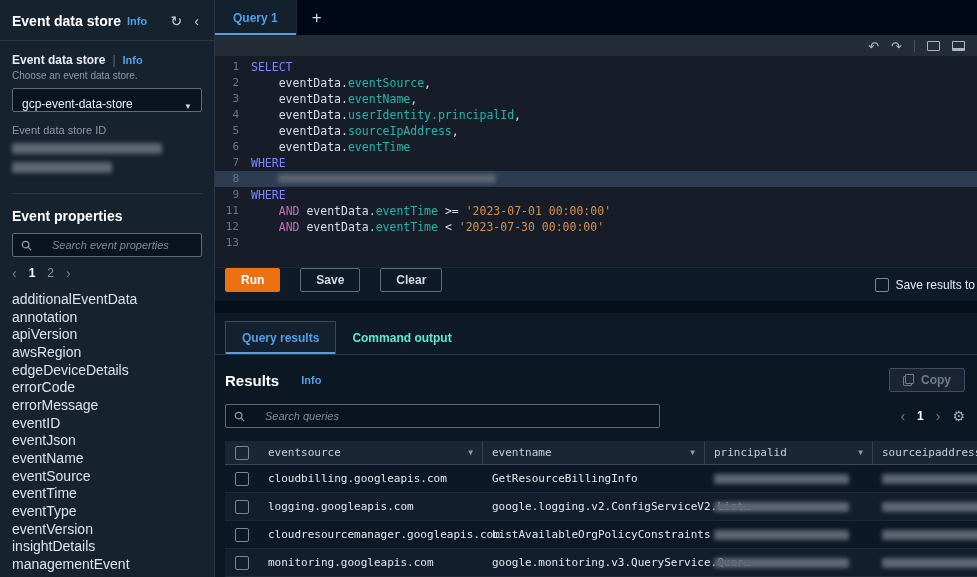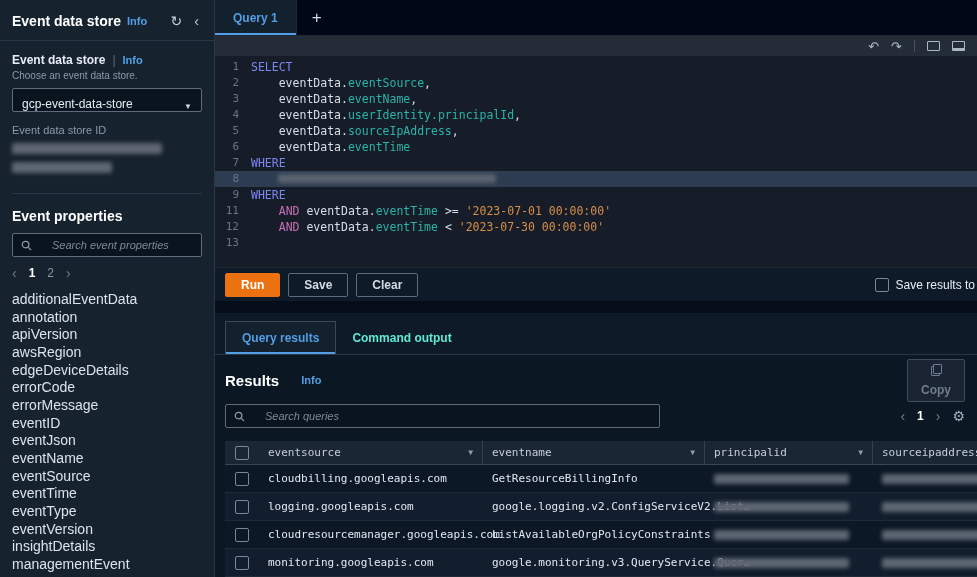--- a/index.html
+++ b/index.html
@@ -64,21 +64,21 @@
   .code-line.hl{background:#2d3c50;}
   .gutter{width:36px;flex:none;text-align:right;padding-right:12px;color:#67748a;font-size:11px;}
   .code-text{white-space:pre;}
   .tok-kw{color:#7b87f2;}
   .tok-and{color:#c86fb7;}
   .tok-prop{color:#2ab3aa;}
   .tok-str{color:#d98e49;}
   .tok-plain{color:#d8dee8;}
   .code-redact{width:218px;height:9px;margin-top:3px;margin-left:27px;background:#5a6470;}
 
-  .actions{height:34px;flex:none;display:flex;align-items:center;gap:8px;padding-left:10px;
+  .actions{height:34px;flex:none;display:flex;align-items:flex-start;gap:20px;padding-left:10px;
     background:#0f1a28;border-top:1px solid #1d2835;position:relative;}
   .btn{font-size:12px;font-weight:bold;border-radius:2px;padding:4px 15px;cursor:pointer;border:1px solid transparent;}
   .btn-primary{background:#ec7211;border-color:#ec7211;color:#ffffff;}
   .btn-secondary{background:transparent;color:#d4dbe4;border-color:#5f6b7a;}
   .s3-check{position:absolute;right:-16px;top:50%;transform:translateY(-50%);
     display:flex;align-items:center;gap:7px;font-size:12px;color:#e7edf4;white-space:nowrap;}
   .checkbox{width:14px;height:14px;border:1px solid #7a8796;border-radius:2px;background:transparent;
     flex:none;display:inline-block;cursor:pointer;}
 
   .gap-band{height:12px;flex:none;background:#050d18;}
@@ -86,21 +86,21 @@
   .result-tabs{flex:none;display:flex;align-items:flex-end;padding:8px 10px 0;background:#0f1a28;
     border-bottom:1px solid #2a3645;}
   .rtab{padding:9px 16px;font-size:12px;font-weight:bold;color:#5eead4;position:relative;cursor:pointer;}
   .rtab.active{color:#539fe5;border:1px solid #3b4856;border-bottom:none;background:#13202e;}
   .rtab.active::after{content:"";position:absolute;left:0;right:0;bottom:0;height:2px;background:#539fe5;}
 
   .results{flex:1;background:#0c1724;padding:14px 0 0 10px;display:flex;flex-direction:column;overflow:hidden;}
   .results-header{display:flex;align-items:center;gap:22px;padding-right:12px;height:22px;}
   .results-title{font-size:15px;font-weight:bold;color:#ffffff;}
   .copy-btn{margin-left:auto;display:flex;gap:7px;align-items:center;border:1px solid #414d5c;
-    background:#1a2433;color:#6f7e8e;font-size:12px;font-weight:bold;padding:4px 13px;border-radius:2px;cursor:default;flex-direction:column;}
+    background:#1a2433;color:#6f7e8e;font-size:12px;font-weight:bold;padding:4px 13px;border-radius:2px;cursor:default;}
   .copy-icon{position:relative;width:11px;height:12px;display:inline-block;}
   .copy-icon::before{content:"";position:absolute;left:0;bottom:0;width:7px;height:8px;border:1px solid currentColor;border-radius:1px;}
   .copy-icon::after{content:"";position:absolute;right:0;top:0;width:7px;height:8px;border:1px solid currentColor;border-radius:1px;background:#1a2433;}
   .results-controls{display:flex;align-items:center;margin-top:12px;padding-right:12px;height:26px;}
   .results-search{width:435px;}
   .results-pagination{margin-left:auto;display:flex;gap:12px;align-items:center;font-size:12px;color:#6f7e8e;}
   .gear{font-size:14px;color:#9fb0c1;cursor:pointer;}
 
   .table-wrap{margin-top:12px;flex:1;overflow:hidden;}
   .t-header{display:flex;align-items:center;width:910px;height:24px;background:#1b2634;

